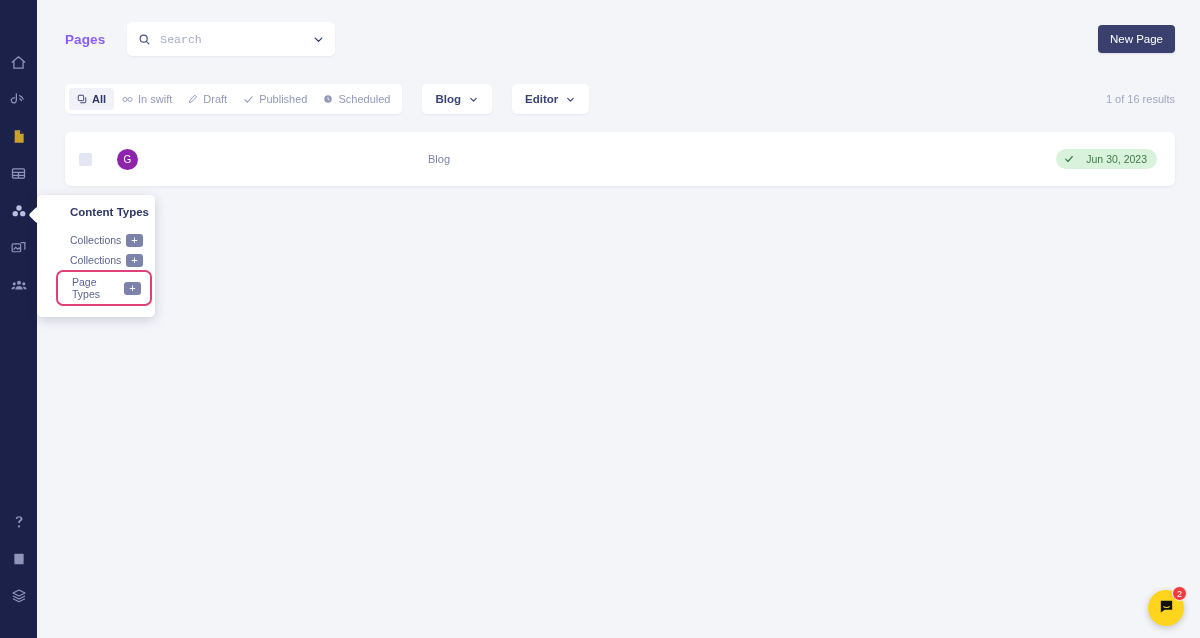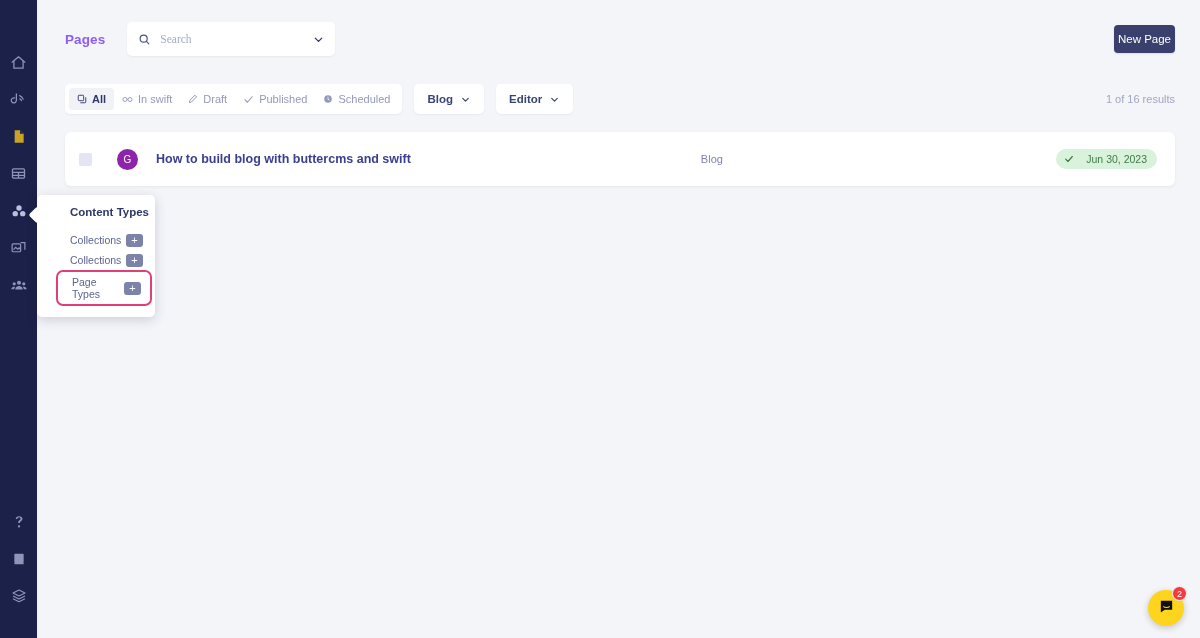--- a/index.html
+++ b/index.html
@@ -61,46 +61,47 @@
     border-radius: 5px;
     display: flex; align-items: center;
     padding: 0 10px 0 11px;
     box-shadow: 0 1px 2px rgba(30,40,90,.06);
   }
   .searchbar .sicon { color: #4c5683; display: flex; }
   .search-input {
     flex: 1 1 auto;
     border: 0; outline: 0;
     background: transparent;
-    font-family: Liberation Serif, serif;
+    font-family: Liberation Mono, monospace;
     font-size: 11.5px;
     color: #4c5683;
     margin-left: 9px;
   }
   .search-input::placeholder { color: #a4abc7; }
   .chev { color: #2e3764; display: flex; }
 
   .new-page-btn {
     margin-left: auto; margin-right: 25px;
     background: #39406e;
     color: #ffffff;
     border: 0;
     border-radius: 4px;
     font-family: "Liberation Sans", sans-serif;
     font-size: 11.5px;
-    padding: 8px 4px;
+    padding: 8px 12px;
     cursor: pointer;
     box-shadow: 0 1px 2px rgba(30,40,90,.12);
   }
 
   
   .filter-row {
     display: flex; align-items: center;
     padding: 0 25px 0 28px;
     height: 42px;
+    gap: 8px;
   }
   .tabs {
     background: #ffffff;
     border-radius: 5px;
     display: flex; align-items: center;
     height: 30px;
     padding: 0 4px;
     box-shadow: 0 1px 2px rgba(30,40,90,.06);
   }
   .tab {
@@ -474,21 +475,20 @@
         </span>
       </div>
 
       <div class="results">1 of 16 results</div>
     </div>
 
     <div class="list">
       <div class="row">
         <div class="rowcheck"></div>
         <div class="avatar">G</div>
-        <div class="row-title">How to build blog with buttercms and swift</div>
         <div class="row-type">Blog</div>
         <div class="badge">
           <span class="bi">
             <svg width="10" height="10" viewBox="0 0 24 24" fill="none" stroke="currentColor" stroke-width="2.8" stroke-linecap="round" stroke-linejoin="round">
                 <path d="m4 12.5 5.5 5.5L20 6"></path>
               </svg>
           </span>
           <span>Jun 30, 2023</span>
         </div>
       </div>

